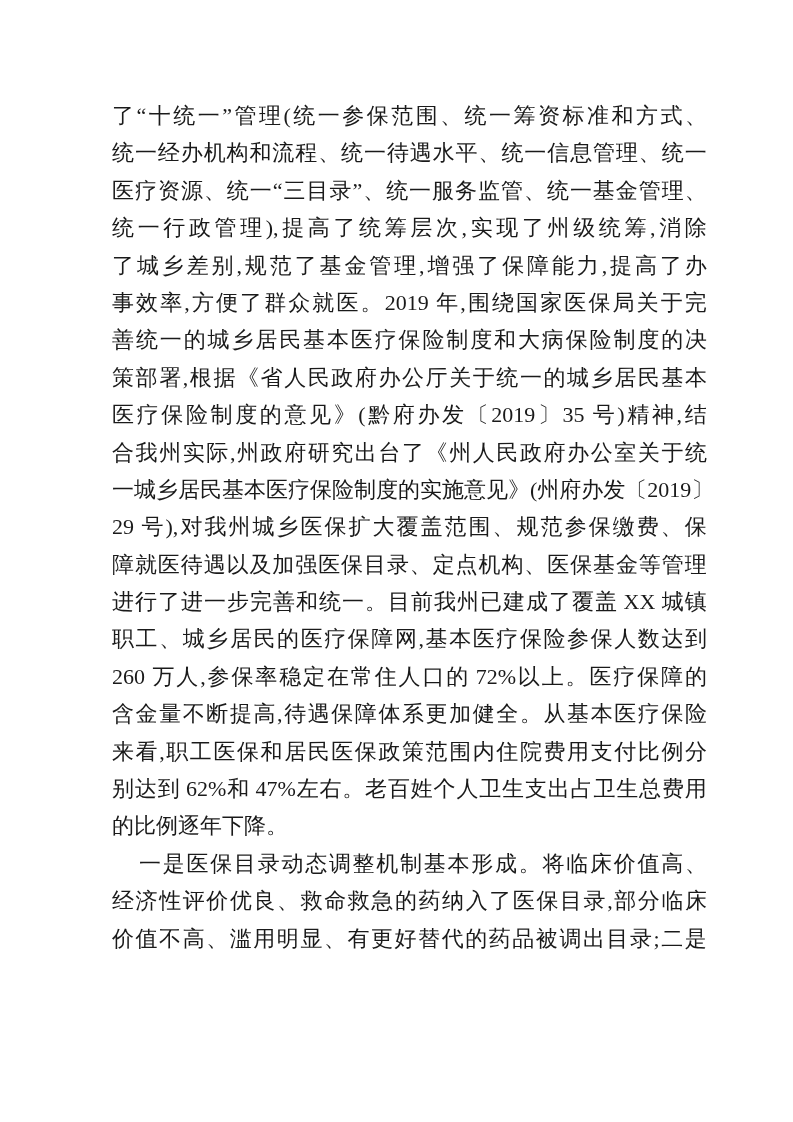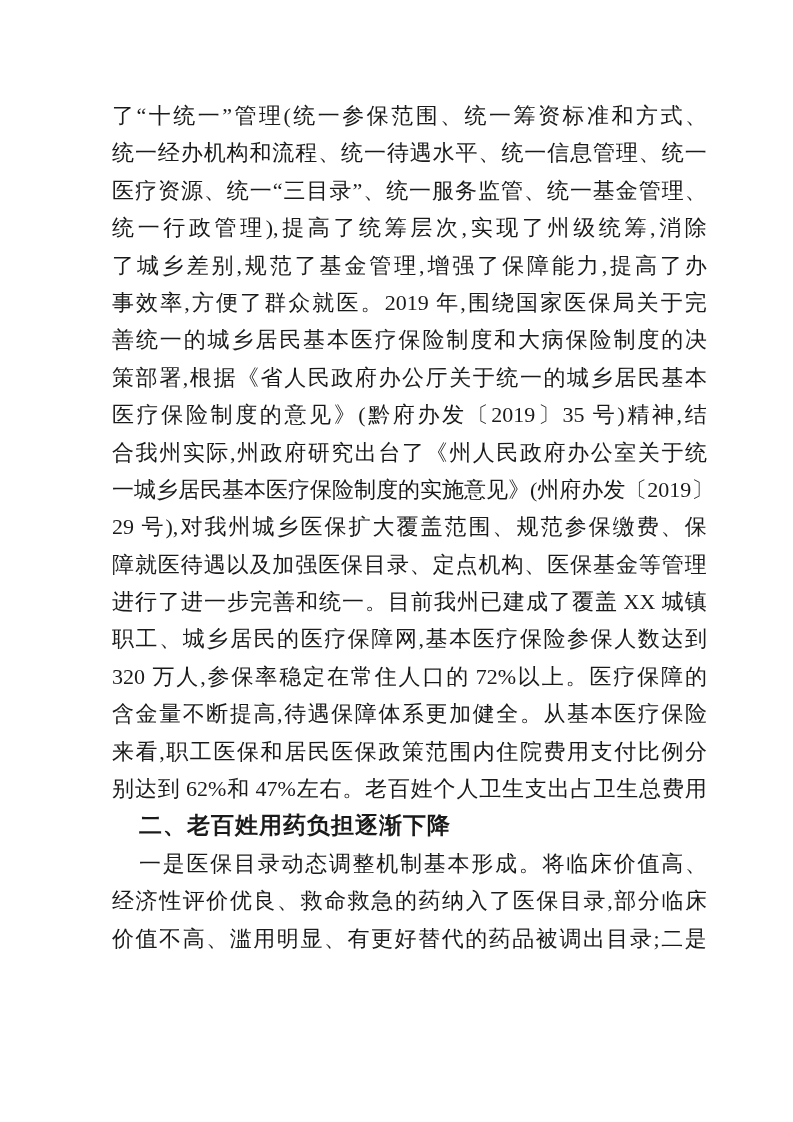--- a/index.html
+++ b/index.html
@@ -458,21 +458,21 @@
         <span>保</span>
         <span>险</span>
         <span>参</span>
         <span>保</span>
         <span>人</span>
         <span>数</span>
         <span>达</span>
         <span>到</span>
       </div>
     <div class="line j">
-        <span>320 </span>
+        <span>260 </span>
         <span>万</span>
         <span>人</span>
         <span>,</span>
         <span>参</span>
         <span>保</span>
         <span>率</span>
         <span>稳</span>
         <span>定</span>
         <span>在</span>
         <span>常</span>
@@ -565,22 +565,22 @@
         <span>生</span>
         <span>支</span>
         <span>出</span>
         <span>占</span>
         <span>卫</span>
         <span>生</span>
         <span>总</span>
         <span>费</span>
         <span>用</span>
       </div>
+    <div class="line">的比例逐年下降。</div>
 
-    <div class="line heading indent">二、老百姓用药负担逐渐下降</div>
 
     <div class="line j indent">
         <span>一</span>
         <span>是</span>
         <span>医</span>
         <span>保</span>
         <span>目</span>
         <span>录</span>
         <span>动</span>
         <span>态</span>

